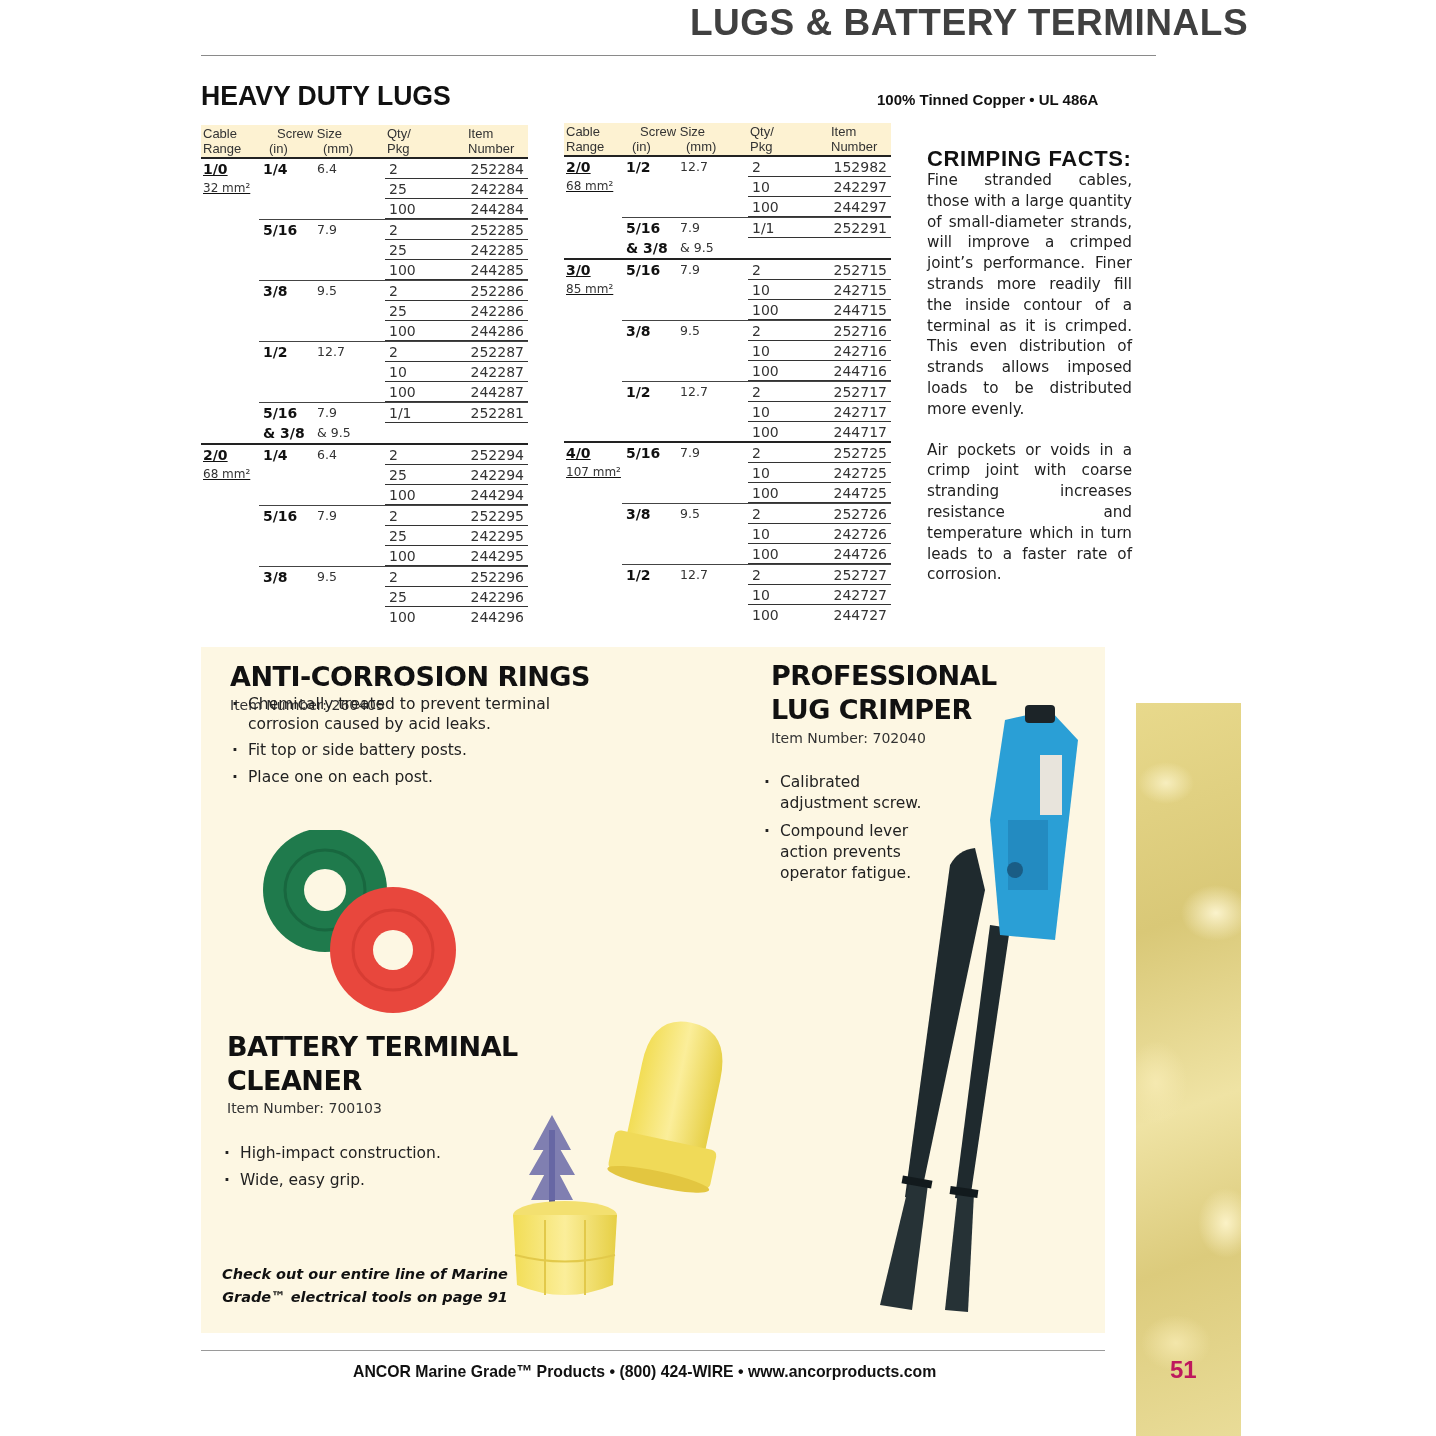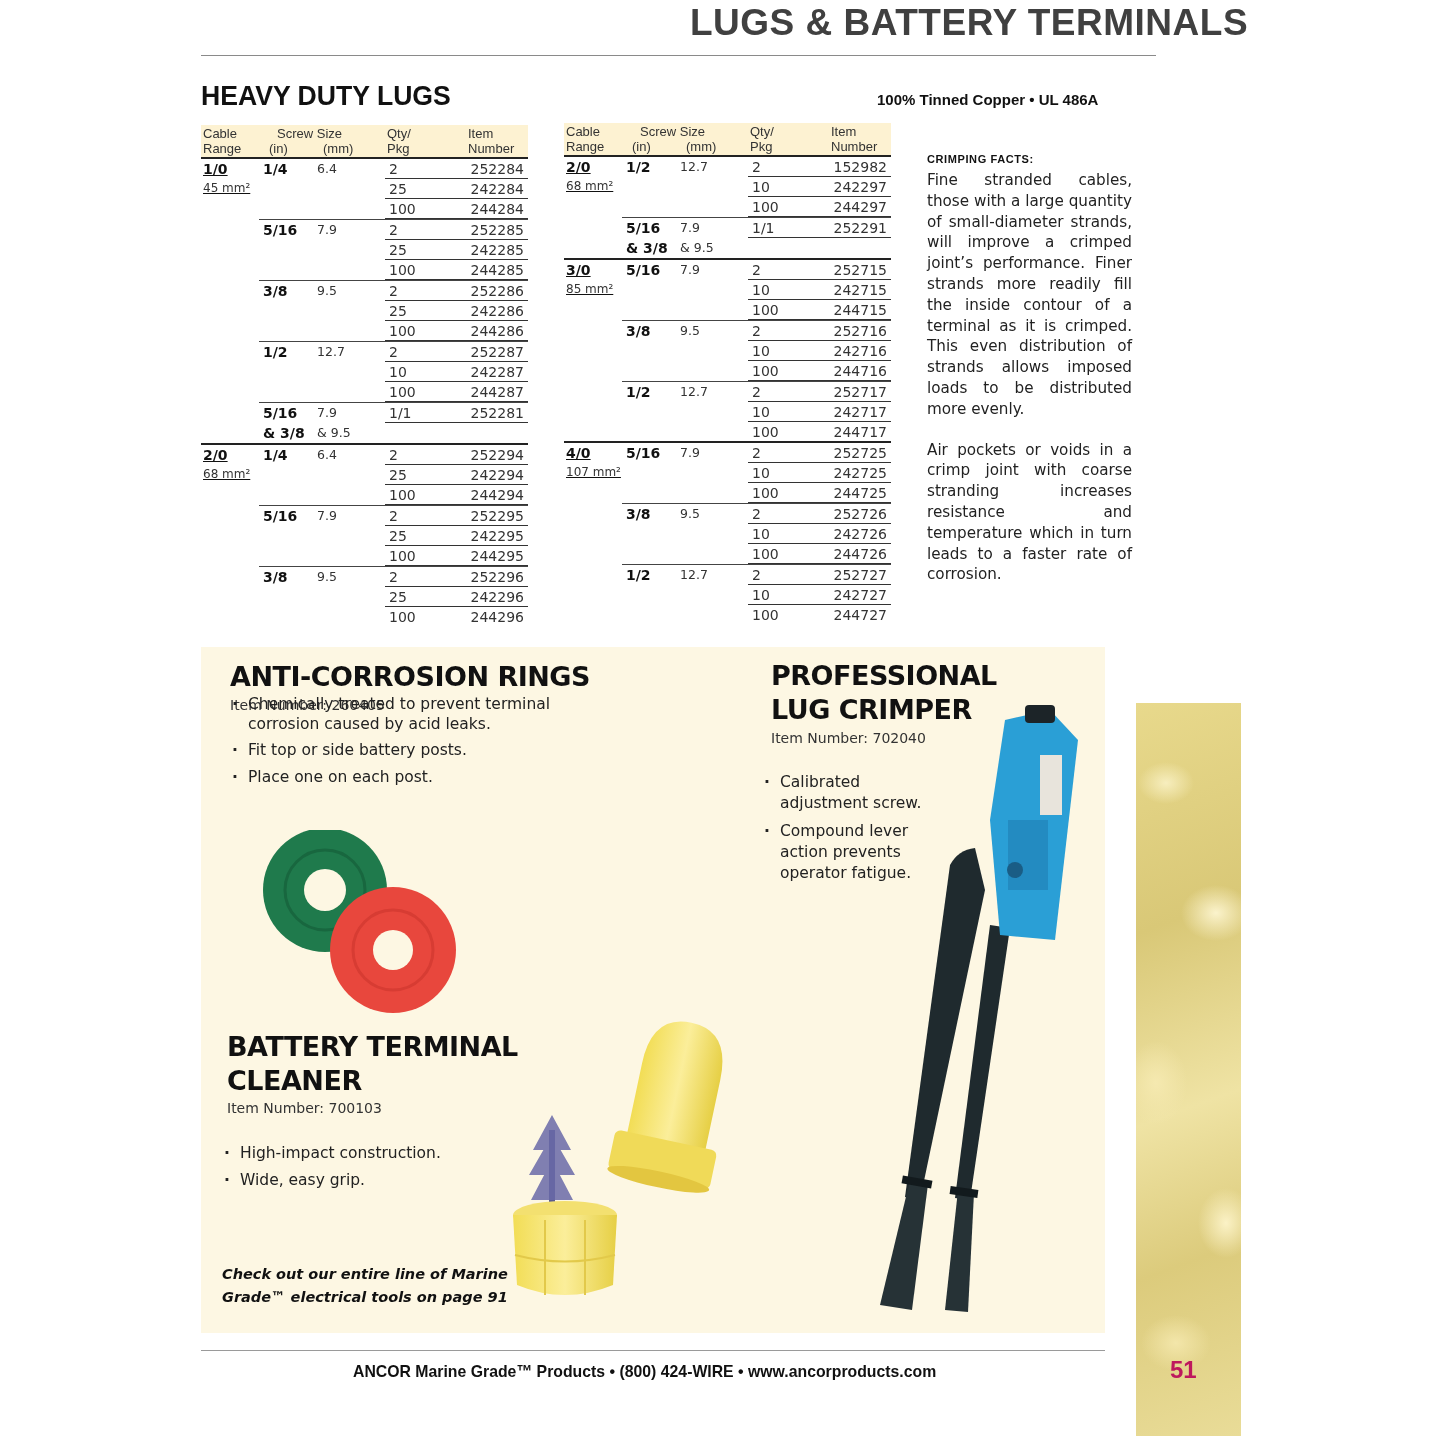--- a/index.html
+++ b/index.html
@@ -33,21 +33,21 @@
   .lugtable .rows { margin-left:126px; }
   .lugtable .row { height:19px; border-bottom:1px solid #333; position:relative; font-size:14px; color:#333; line-height:20px; }
   .lugtable .row.last { border-bottom:none; }
   .lugtable .row .qty { position:absolute; left:4px; }
   .lugtable .row .item { position:absolute; right:4px; }
   .lugtable .spacer { height:20px; }
 
   
   .facts { left:927px; top:148px; width:205px; font-size:15.2px; line-height:20.8px; color:#222;
            text-align:justify; font-family:"DejaVu Sans", sans-serif; }
-  .facts h3 { margin:0; font-size:11px; font-weight:bold; color:#111; letter-spacing:0.6px;
+  .facts h3 { margin:0; font-size:22px; font-weight:bold; color:#111; letter-spacing:0.6px;
               font-family:"Liberation Sans", sans-serif; line-height:22px; }
   .facts p { margin:0 0 20px 0; }
 
   
   .panel { left:201px; top:647px; width:904px; height:686px; background:#fdf7e3; }
   .prod-title { font-size:27px; font-weight:bold; color:#111; line-height:34px;
                 font-family:"DejaVu Sans", sans-serif; letter-spacing:-0.5px; }
   .item-no { font-size:14px; color:#333; font-family:"DejaVu Sans", sans-serif; }
   .bullets { margin:0; padding:0; list-style:none; font-family:"DejaVu Sans", sans-serif;
              font-size:15.5px; color:#222; line-height:19.5px; }
@@ -87,21 +87,21 @@
       <span style="left: 68px; top: 16px;">(in)</span>
       <span style="left: 122px; top: 16px;">(mm)</span>
       <span style="left: 186px; top: 1px;">Qty/</span>
       <span style="left: 186px; top: 16px;">Pkg</span>
       <span style="left: 267px; top: 1px;">Item</span>
       <span style="left: 267px; top: 16px;">Number</span>
     </div>
     <div class="group">
       <div class="cable">
         <span class="awg">1/0</span>
-        <span class="mm">45 mm²</span>
+        <span class="mm">32 mm²</span>
       </div>
       <div class="screws">
         <div class="screw">
           <span class="in">1/4</span>
           <span class="mmv">6.4</span>
           <div class="rows">
             <div class="row">
               <span class="qty">2</span>
               <span class="item">252284</span>
             </div>
@@ -452,21 +452,21 @@
   </g>
 </svg>
 
 <div class="abs prod-title" style="left:227px; top:1030px;">BATTERY TERMINAL</div>
 <div class="abs prod-title" style="left:227px; top:1064px;">CLEANER</div>
 <div class="abs item-no" style="left:227px; top:1100px;">Item Number: 700103</div>
 <ul class="abs bullets" style="left:222px; top:1144px; width:270px;">
   <li>High-impact construction.</li>
   <li>Wide, easy grip.</li>
 </ul>
-<div class="abs promo" style="left:222px; top:1263px;">
+<div class="abs promo" style="left:222px; top:1263px;text-align:right;">
   <div>Check out our entire line of Marine</div>
   <div>Grade™ electrical tools on page 91</div>
 </div>
 <svg class="abs" style="left:505px; top:1010px;" width="240" height="300">
   <defs>
     <linearGradient id="yel" x1="0" x2="1">
       <stop offset="0" stop-color="#f2dd55"></stop>
         <stop offset="0.5" stop-color="#fbee9a"></stop>
         <stop offset="1" stop-color="#e6cf44"></stop>
     </linearGradient>

